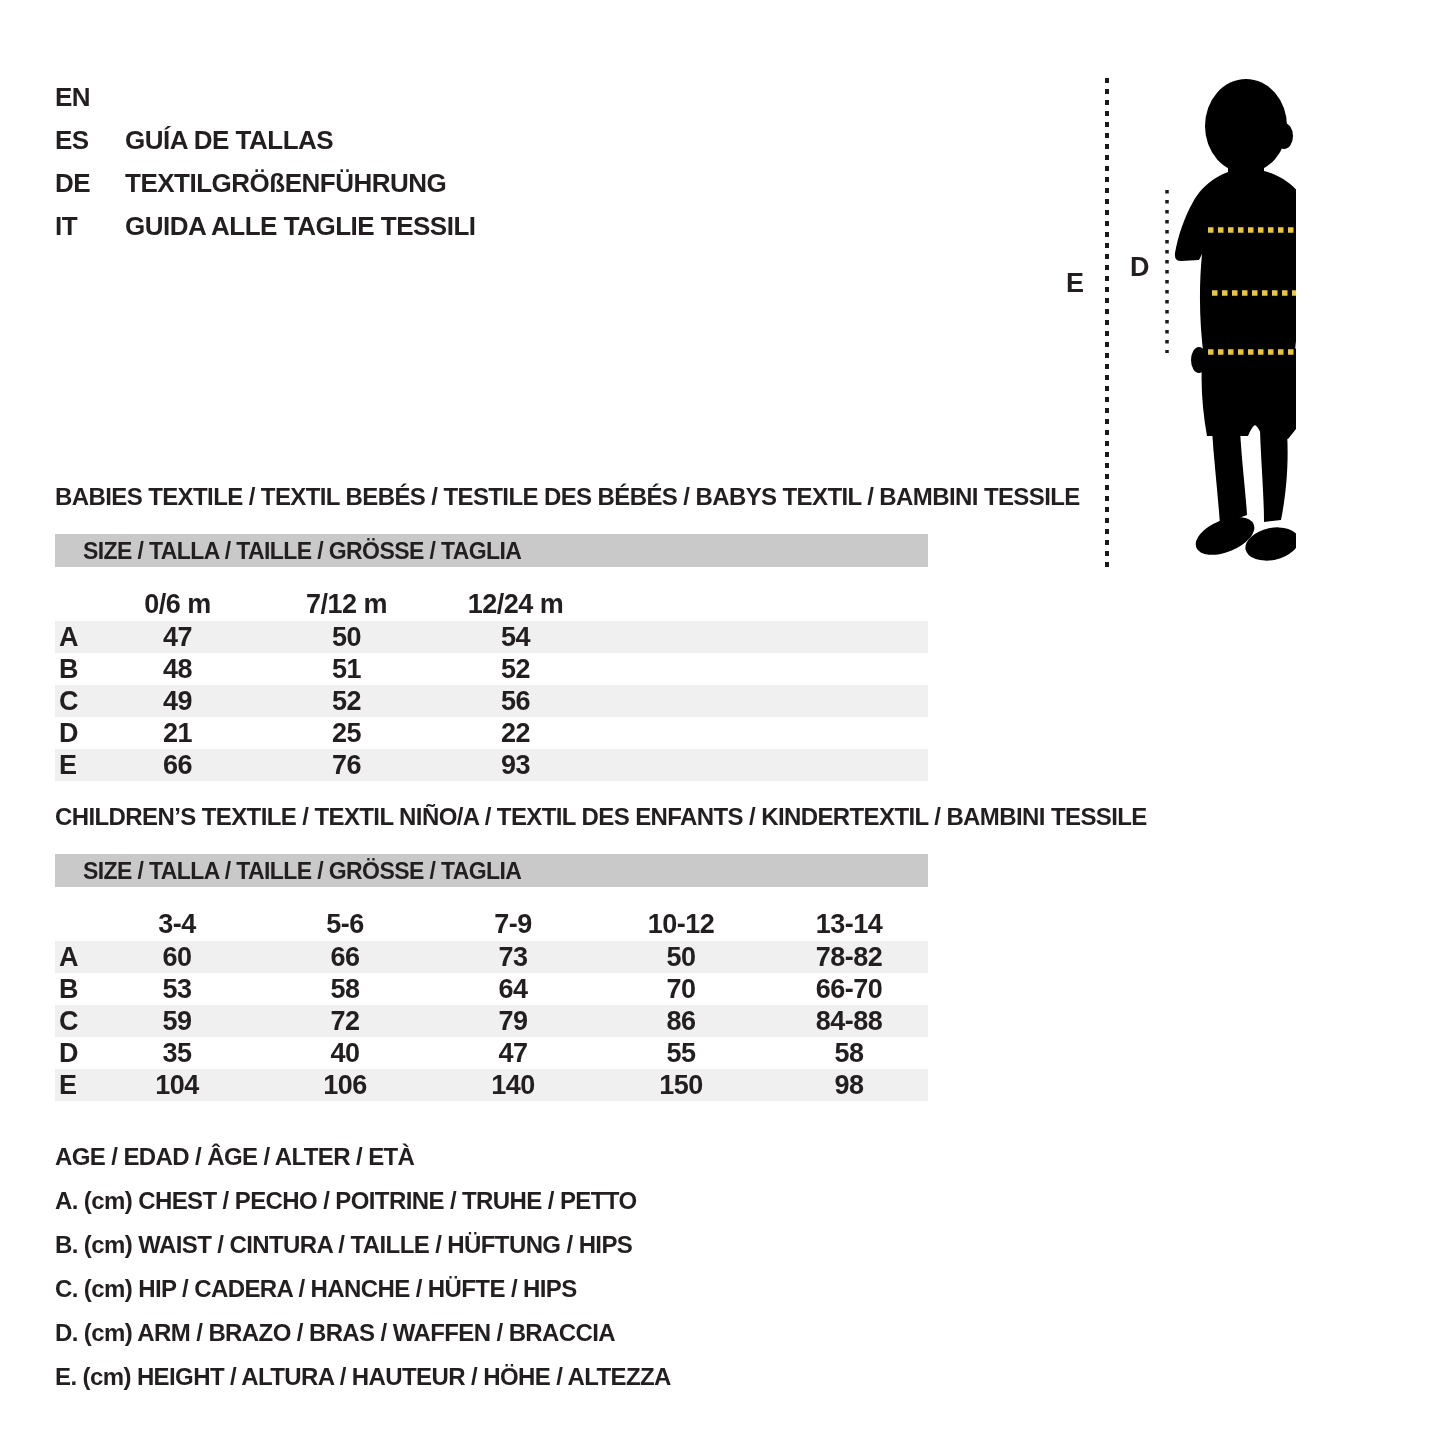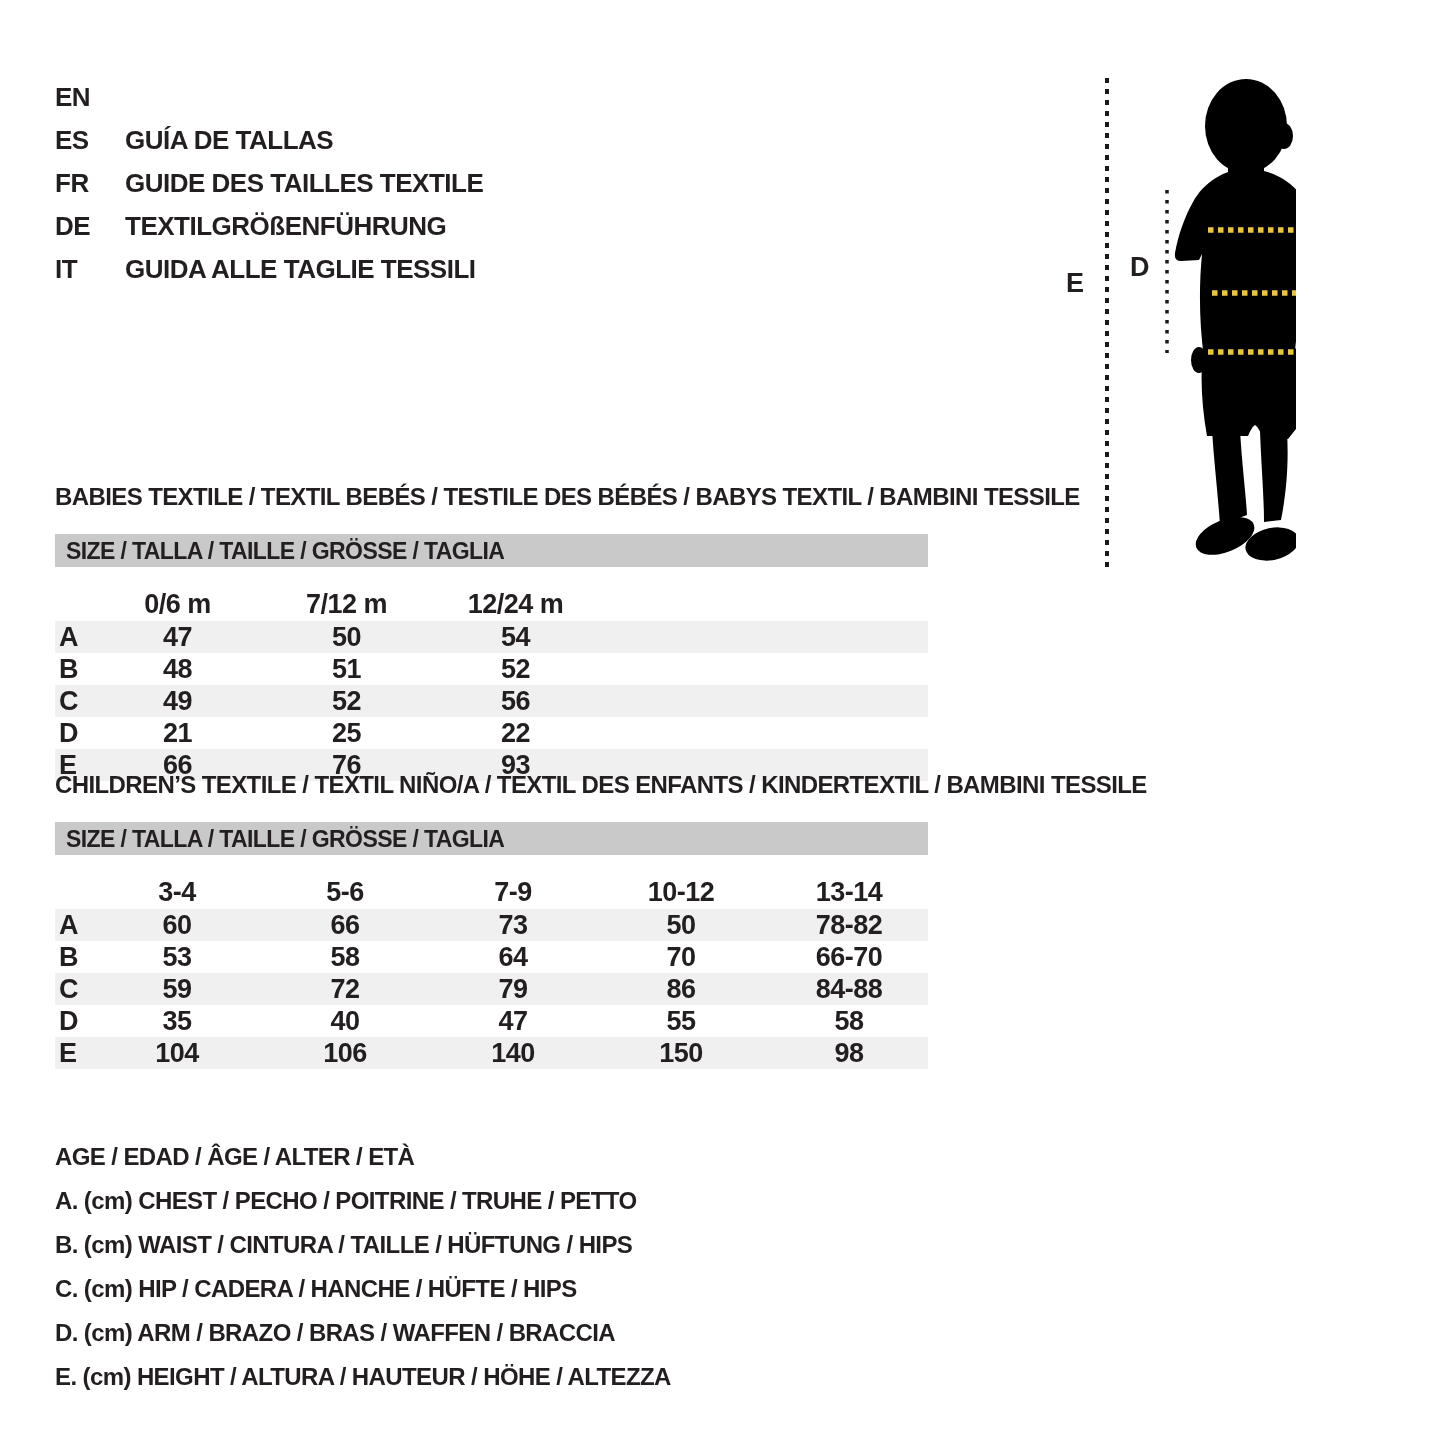--- a/index.html
+++ b/index.html
@@ -18,23 +18,23 @@
   .m-label{position:absolute;font-size:27px;line-height:28px;letter-spacing:-0.5px;}
   .lbl-e{left:16px;top:199px;}
   .lbl-d{left:80px;top:183px;}
   .lbl-a{left:330px;top:146px;}
   .lbl-b{left:330px;top:209px;}
   .lbl-c{left:330px;top:268px;}
 
   
   .section{position:absolute;left:55px;width:873px;}
   #babies-section{top:483px;}
-  #children-section{top:771px;}
+  #children-section{top:803px;}
   .section-title{height:28px;line-height:28px;font-size:24px;letter-spacing:-0.6px;white-space:nowrap;margin:0 0 23px 0;text-align:right;}
-  .size-bar{height:33px;line-height:34px;background:#c9c9c9;padding-left:11px;font-size:23px;letter-spacing:-0.6px;box-sizing:border-box;}
+  .size-bar{height:33px;line-height:34px;background:#c9c9c9;padding-left:28px;font-size:23px;letter-spacing:-0.6px;box-sizing:border-box;}
   .grid-row{display:grid;height:32px;line-height:32px;font-size:27px;letter-spacing:-0.5px;}
   .grid-row.colhdr{height:34px;line-height:34px;margin-top:20px;}
   .cols-3{grid-template-columns:38px 169px 169px 169px;}
   .cols-5{grid-template-columns:38px 168px 168px 168px 168px 168px;}
   .cell{text-align:center;}
   .row-label{text-align:left;padding-left:4px;}
   .band{background:#f0f0f1;}
 
   
   .legend{position:absolute;left:55px;top:1135px;}
@@ -45,24 +45,20 @@
 
 <div class="canvas">
 
   <div class="lang-block">
     <div class="lang-row">
       <span class="lang-code">EN</span>
     </div>
     <div class="lang-row">
       <span class="lang-code">ES</span>
       <span class="lang-title">GUÍA DE TALLAS</span>
-    </div>
-    <div class="lang-row">
-      <span class="lang-code">FR</span>
-      <span class="lang-title">GUIDE DES TAILLES TEXTILE</span>
     </div>
     <div class="lang-row">
       <span class="lang-code">DE</span>
       <span class="lang-title">TEXTILGRÖßENFÜHRUNG</span>
     </div>
     <div class="lang-row">
       <span class="lang-code">IT</span>
       <span class="lang-title">GUIDA ALLE TAGLIE TESSILI</span>
     </div>
   </div>

